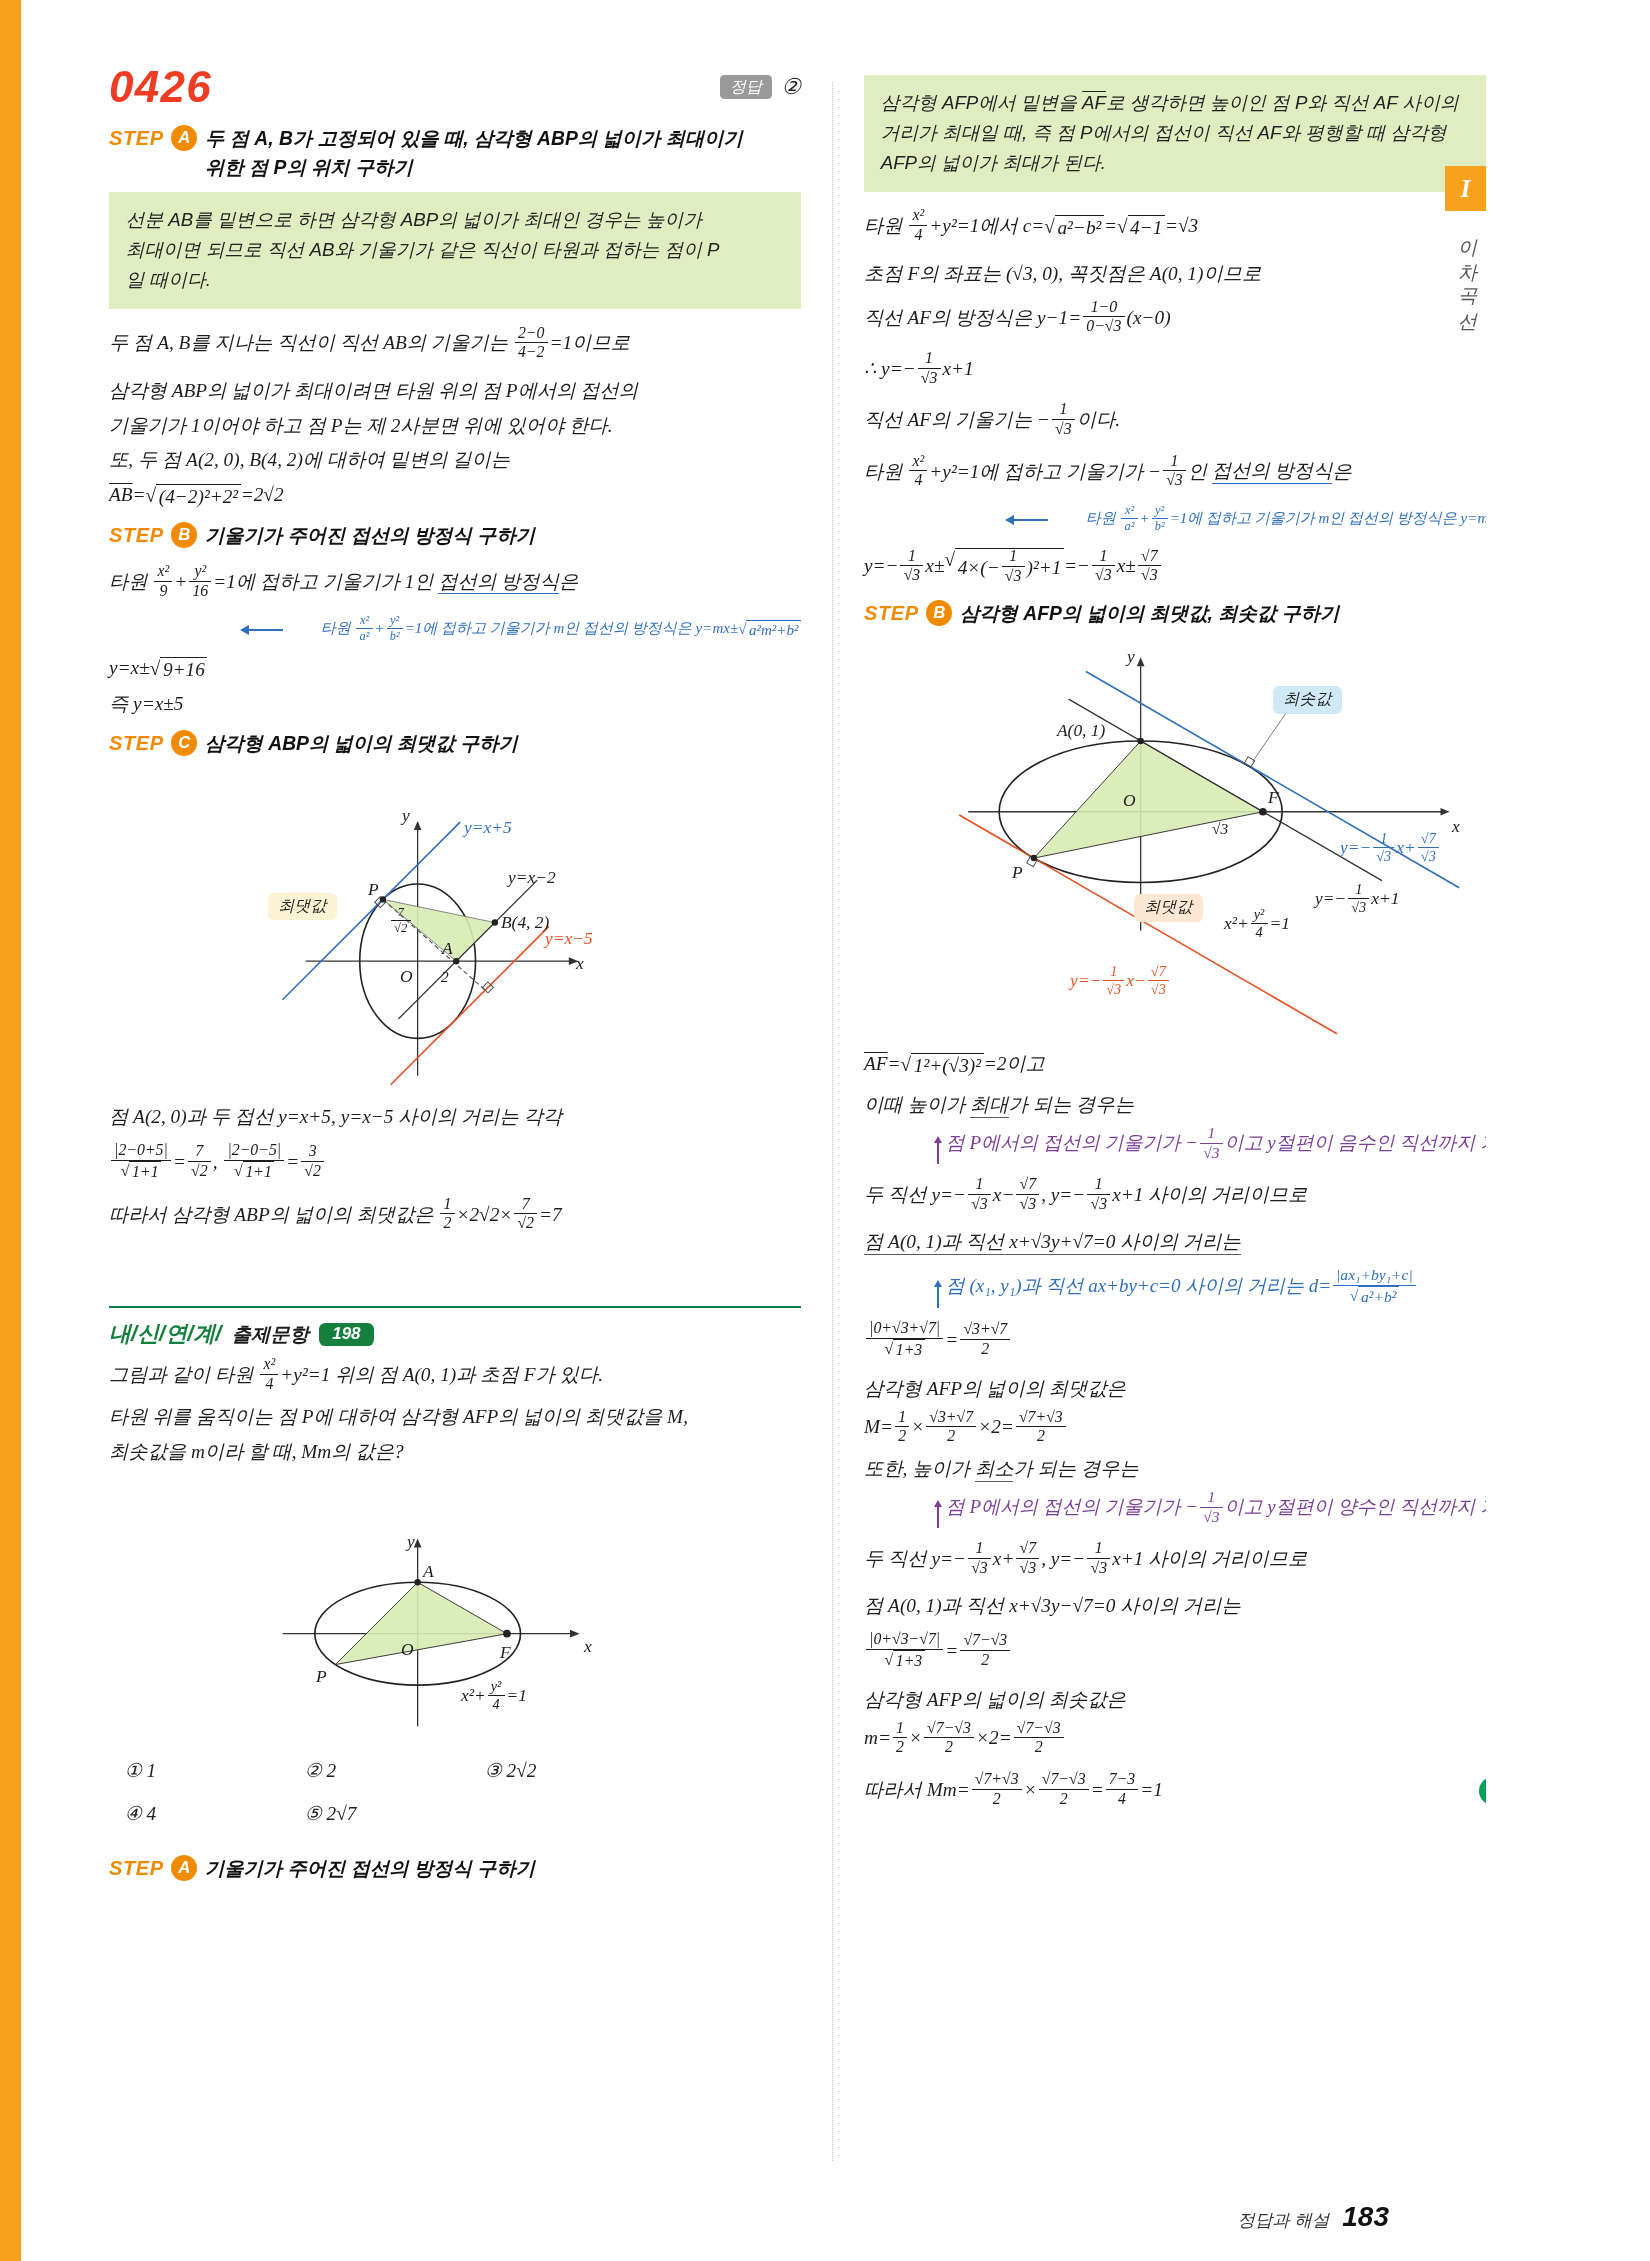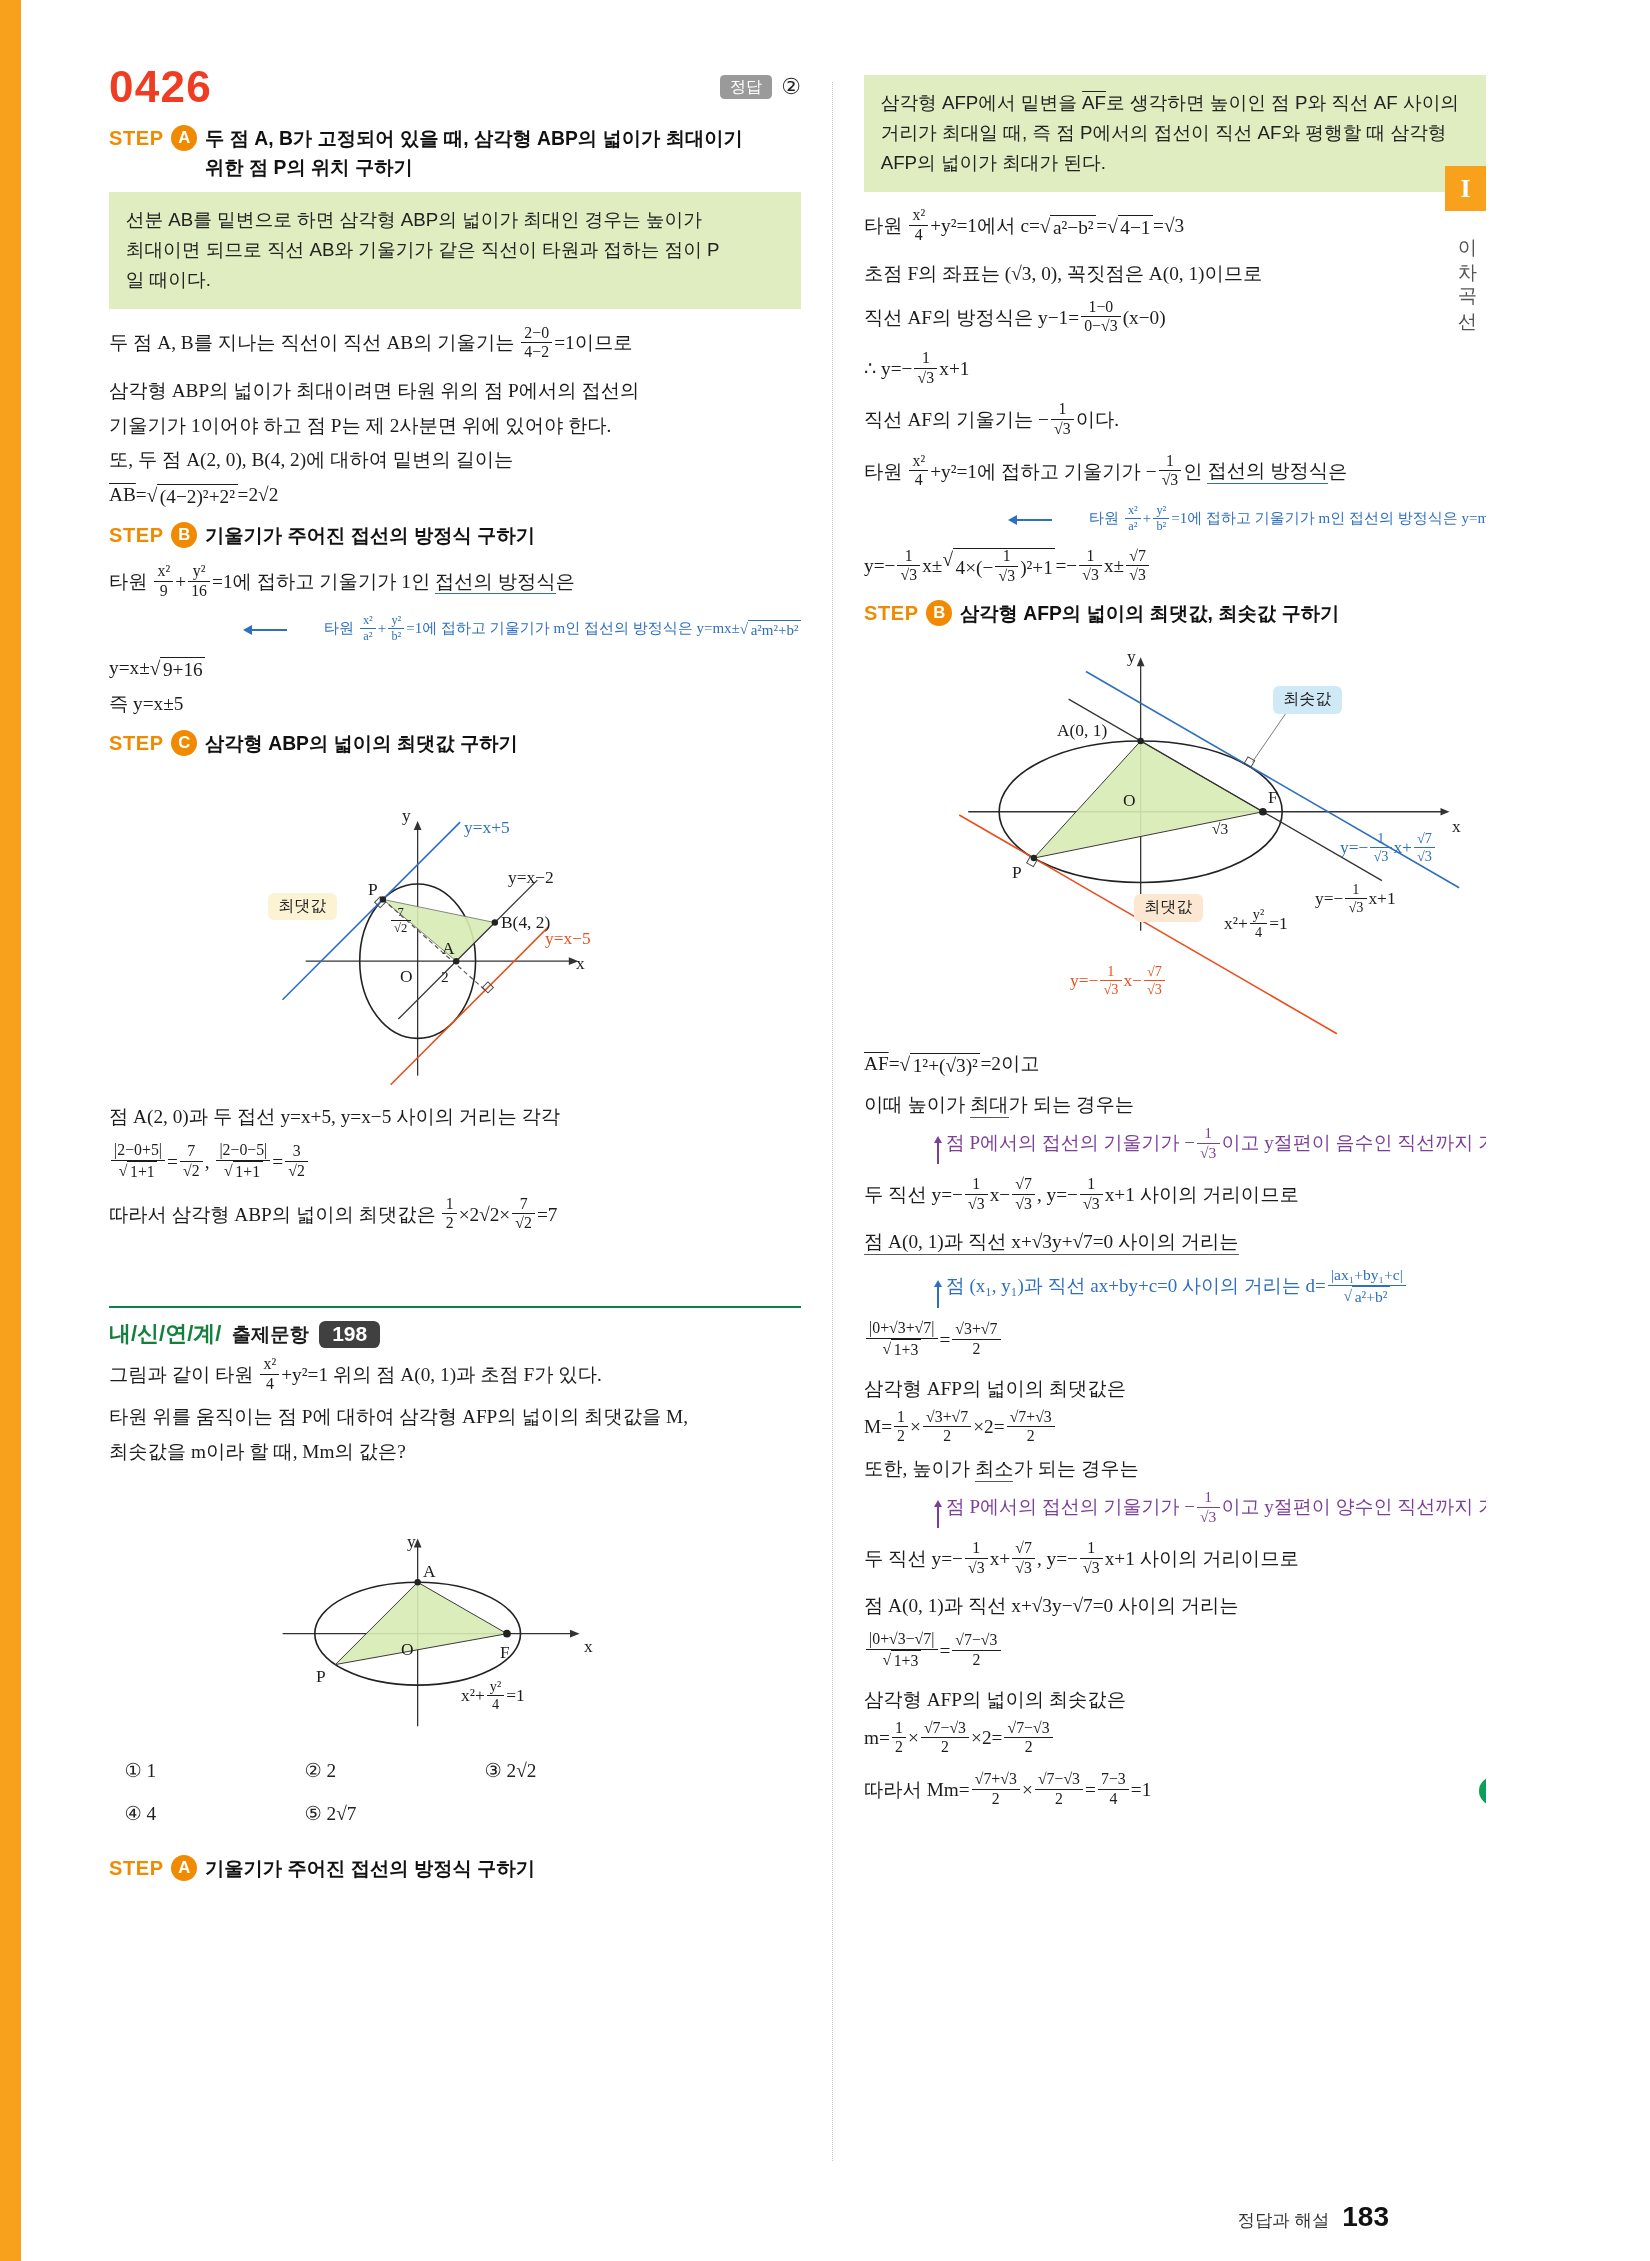--- a/index.html
+++ b/index.html
@@ -1,17 +1,17 @@
 <!DOCTYPE html>
 <html style="font-size:10.3px"><head>
 <meta charset="utf-8">
 <style>
   html,body{margin:0;padding:0;background:#fff;}
   .page{position:relative;width:1486px;height:2261px;background:#ffffff;overflow:hidden;
-        font-family:"Liberation Sans",sans-serif;color:#222;}
+        font-family:"Liberation Sans",sans-serif;color:#222;font-style:italic;}
   .edge-bar{position:absolute;left:0;top:0;width:20.6px;height:2261px;background:#f7a11c;}
   .divider{position:absolute;left:832px;top:82px;height:2079px;border-left:1.9px dotted #c3c3c3;}
 
   .col{position:absolute;}
   .col.left{left:109px;top:62px;width:692px;}
   .col.right{left:864px;top:67px;width:702px;}
 
   
   .prob-head{display:flex;justify-content:space-between;align-items:center;margin-bottom:3.9px;}
   .prob-num{font-size:44px;font-weight:bold;color:#ee3d23;letter-spacing:1.3px;}
@@ -73,21 +73,21 @@
   .badge{font-family:"Liberation Sans",sans-serif;font-size:16px;padding:3.2px 10.3px;border-radius:6px;color:#222;}
   .badge-yellow{background:#fcf3d4;}
   .badge-blue{background:#cfe9f7;}
   .badge-orange{background:#fce8d2;}
 
   
   .exam{border-top:2.6px solid #0e7e4a;margin-top:71px;padding-top:11.6px;}
   .exam-head{display:flex;align-items:center;gap:10.3px;margin-bottom:6.4px;}
   .exam-tag{color:#15803d;font-weight:800;font-size:22px;}
   .exam-label{color:#1c1c1c;font-weight:800;font-size:19.3px;}
-  .exam-num{background:#404040;color:#fff;font-weight:800;font-size:21px;padding:1.9px 13px;border-radius:6.4px;}
+  .exam-num{background:#15803d;color:#fff;font-weight:800;font-size:17px;padding:1.9px 13px;border-radius:6.4px;}
 
   .choices{display:grid;grid-template-columns:180px 180px 180px;row-gap:19.3px;margin:16.7px 0 0 15.4px;
            font-family:"Liberation Serif",serif;font-size:19.3px;}
 
   
   .ans-line{display:flex;justify-content:space-between;align-items:center;}
   .pill-wrap{display:flex;align-items:center;gap:9px;}
   .ans-pill{background:#0aa05a;color:#fff;font-family:"Liberation Sans",sans-serif;
             font-size:16px;padding:2.6px 13px;border-radius:14px;}
   .ans-val{font-size:22px;font-family:"Liberation Serif",serif;}

